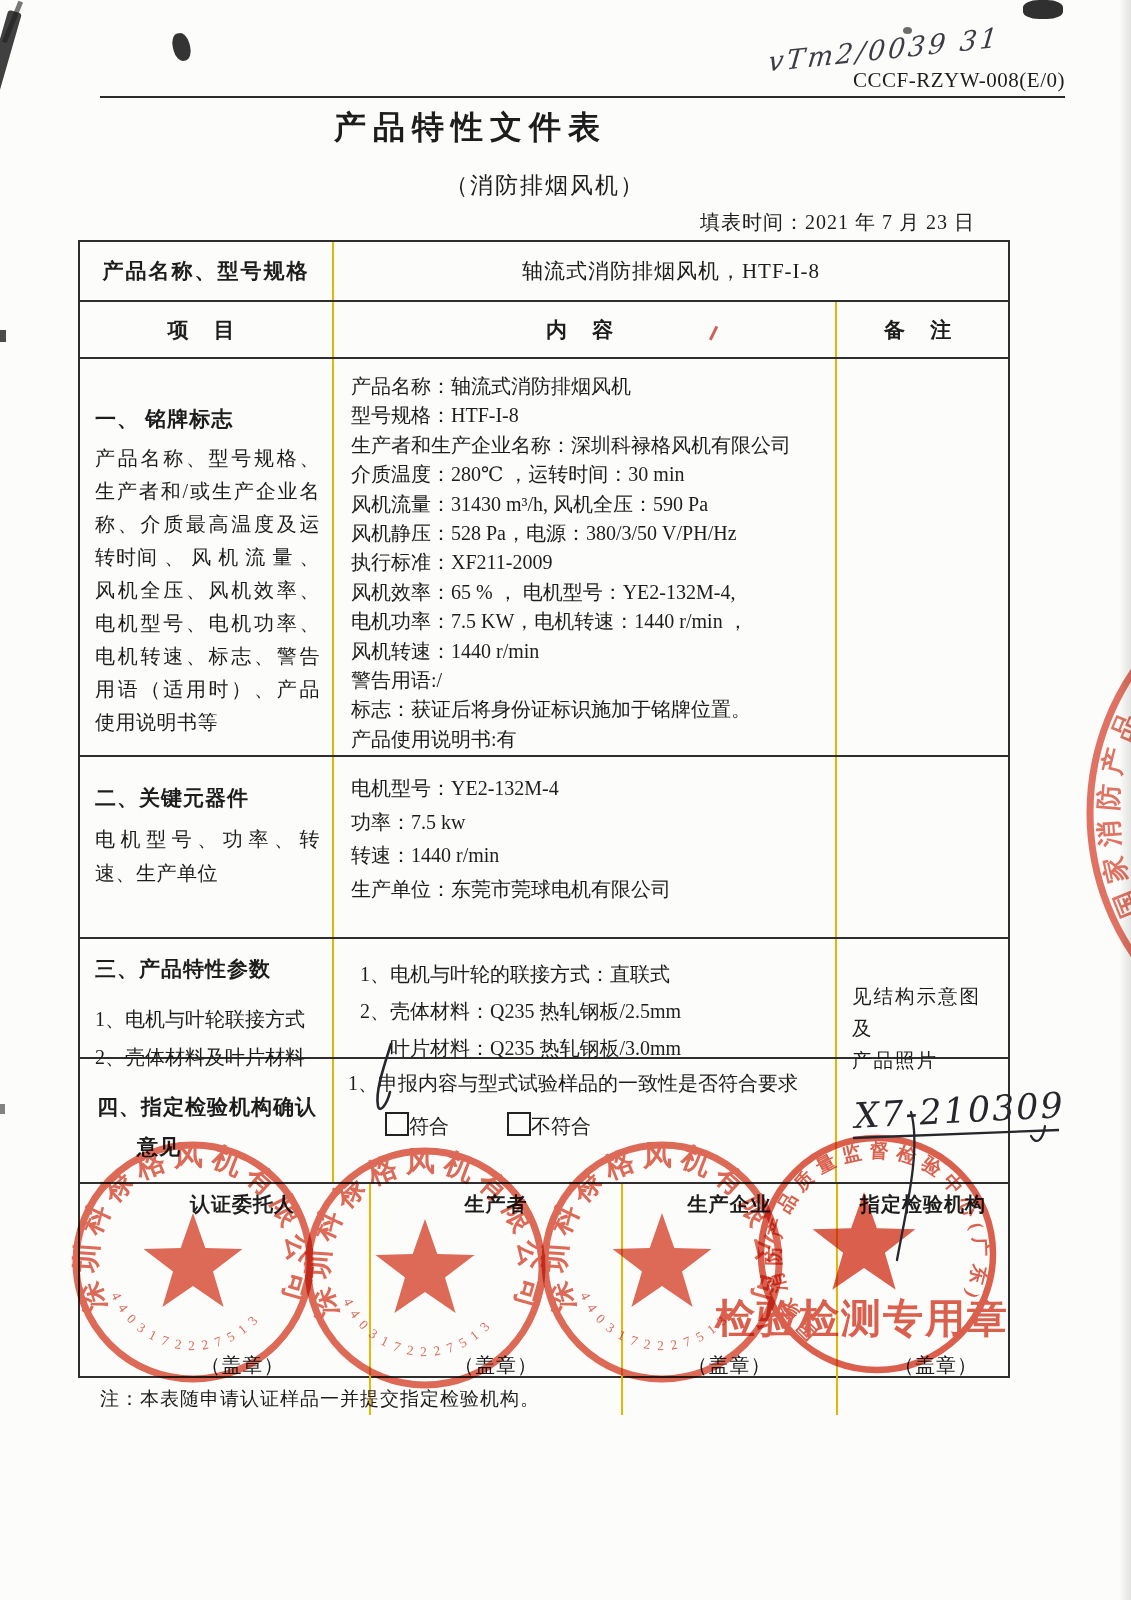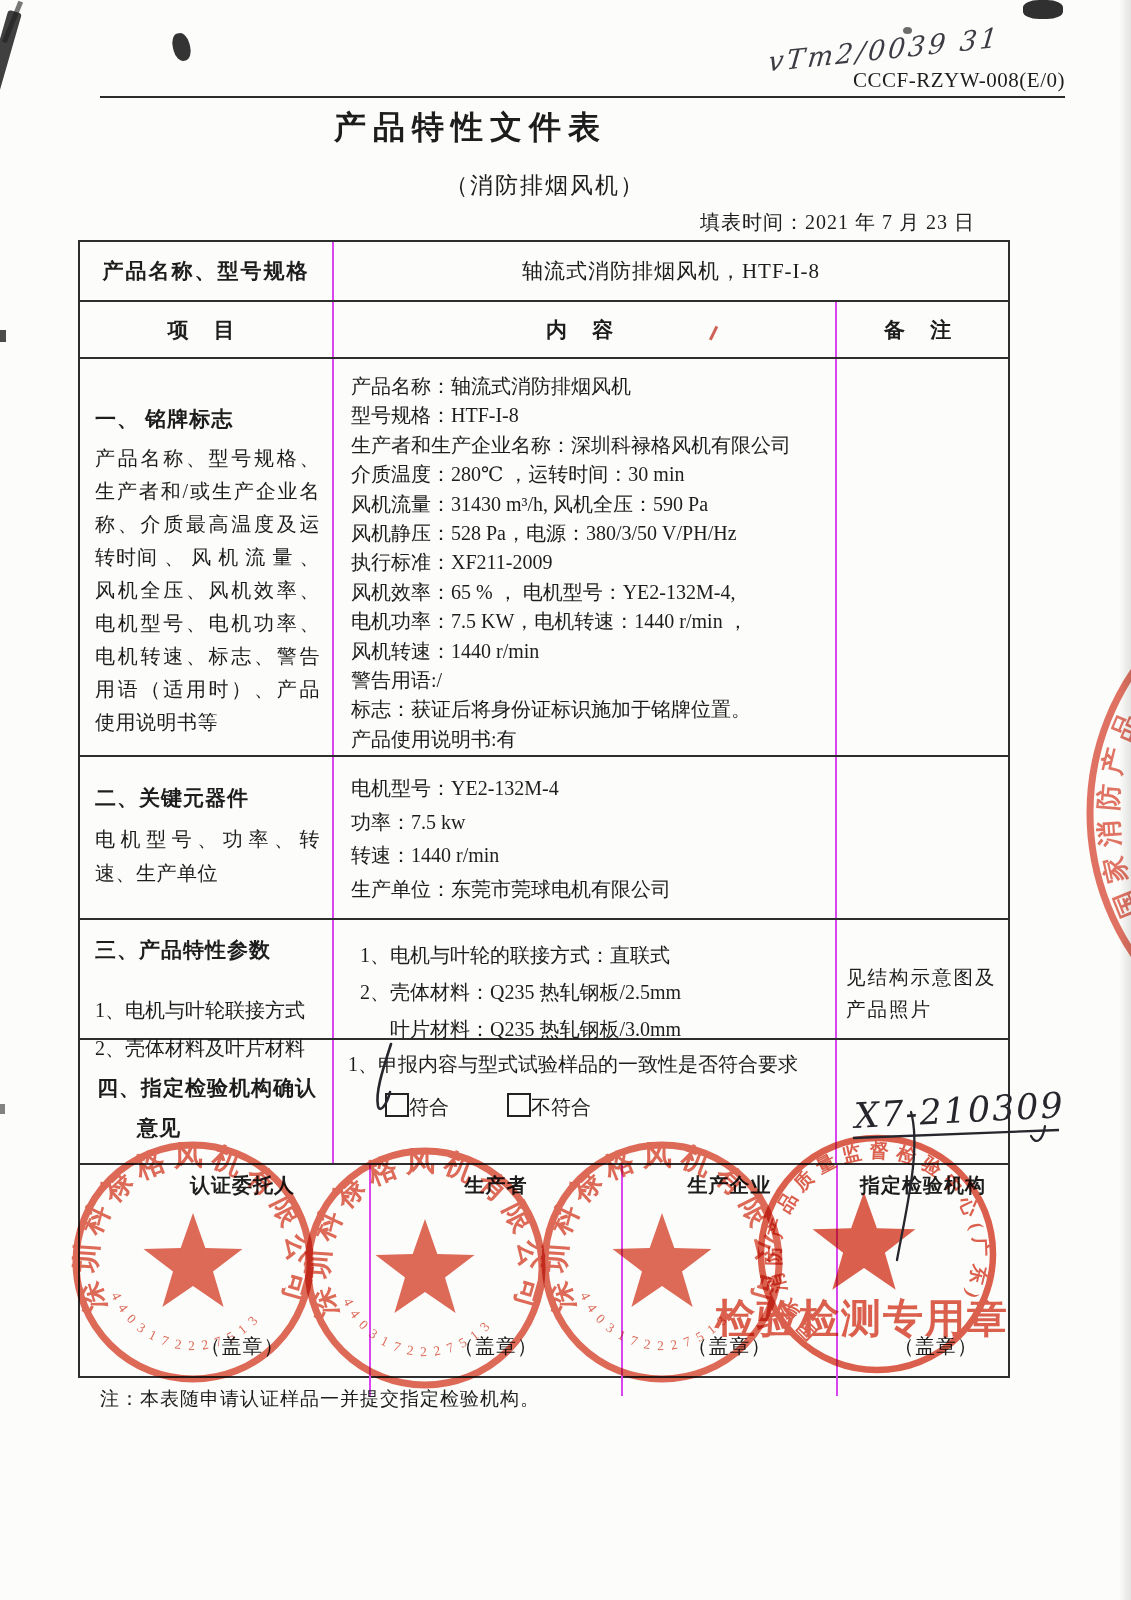--- a/index.html
+++ b/index.html
@@ -18,49 +18,49 @@
   .doc-title { left:0; top:106px; width:941px; text-align:center; font-size:32px; font-weight:bold; letter-spacing:7px; }
   .doc-subtitle { left:0; top:170px; width:1090px; text-align:center; font-size:23px; letter-spacing:2px; }
   .fill-date { left:700px; top:209px; font-size:20px; letter-spacing:1px; }
   .footer-note { left:100px; top:1386px; font-size:19px; letter-spacing:1px; }
 
   
   .tbl { left:78px; top:240px; width:932px; height:1138px; border:2px solid #2e2e2e; box-sizing:border-box; }
   .trow { display:flex; box-sizing:border-box; border-bottom:2px solid #2e2e2e; }
   .trow:last-child { border-bottom:none;padding-left:36px; }
   .cell { box-sizing:border-box; position:relative; }
-  .br { border-right:2px solid #d946ef; }
+  .br { border-right:2px solid #eab308; }
   .c1 { width:254px; } .c2 { width:503px; } .c3 { flex:1; }
   .vcenter { display:flex; align-items:center; justify-content:center; }
 
   .r1 { height:60px; } .r2 { height:57px; } .r3 { height:398px; }
-  .r4 { height:163px; } .r5 { height:120px; } .r6 { height:125px; } .r7 { height:231px; }
+  .r4 { height:182px; } .r5 { height:120px; } .r6 { height:125px; } .r7 { height:231px; }
 
   .lbl-big { font-size:21px; font-weight:bold; letter-spacing:2px; }
   .hdr { font-size:21px; font-weight:bold; letter-spacing:10px; }
   .val { font-size:21px; letter-spacing:1px; }
 
   .sec-title { font-size:21px; font-weight:bold; letter-spacing:1px; }
   .sec-desc { font-size:20px; line-height:33px; text-align:justify; letter-spacing:.5px; }
   .pad3 { padding:46px 12px 0 15px; }
   .pad4 { padding:27px 12px 0 15px; }
   .pad5 { padding:16px 10px 0 15px; }
   .pad6 { padding:34px 10px 0 17px; }
 
   .content3 { padding:13px 6px 16px 17px; font-size:20px; }
   .content3 .ln { line-height:29.4px; white-space:nowrap; }
   .content4 { padding:15px 6px 0 17px; font-size:20px; }
   .content4 .ln { line-height:33.5px; }
   .content5 { padding:17px 6px 0 26px; font-size:20px; }
   .content5 .ln { line-height:37px; }
   .content5 .indent { padding-left:30px; }
   .content6 { padding:11px 6px 0 14px; font-size:20px; }
-  .remark5 { padding:42px 8px 0 9px; font-size:19.5px; line-height:32px; letter-spacing:2px; }
-
-  .items5 { font-size:20px; line-height:38px; margin-top:27px; }
+  .remark5 { padding:42px 8px 0 15px; font-size:19.5px; line-height:32px; letter-spacing:2px; }
+
+  .items5 { font-size:20px; line-height:38px; margin-top:17px; }
 
   .cb-line { margin-top:15px; padding-left:37px; font-size:20px; }
   .cbox { display:inline-block; width:20px; height:20px; border:2px solid #222; vertical-align:-3px; }
   .cb-gap { display:inline-block; width:58px; }
   .q2-line { margin-top:23px; font-size:20px; }
 
   
   .s1 { width:255px; } .s2 { width:252px; } .s3 { width:215px; } .s4 { flex:1; }
   .stamp-head { text-align:center; margin-top:7px; font-size:20px; font-weight:bold; letter-spacing:1px; }
   .seal-label { position:absolute; left:0; right:0; top:168px; text-align:center; font-size:20px; letter-spacing:1px; }

